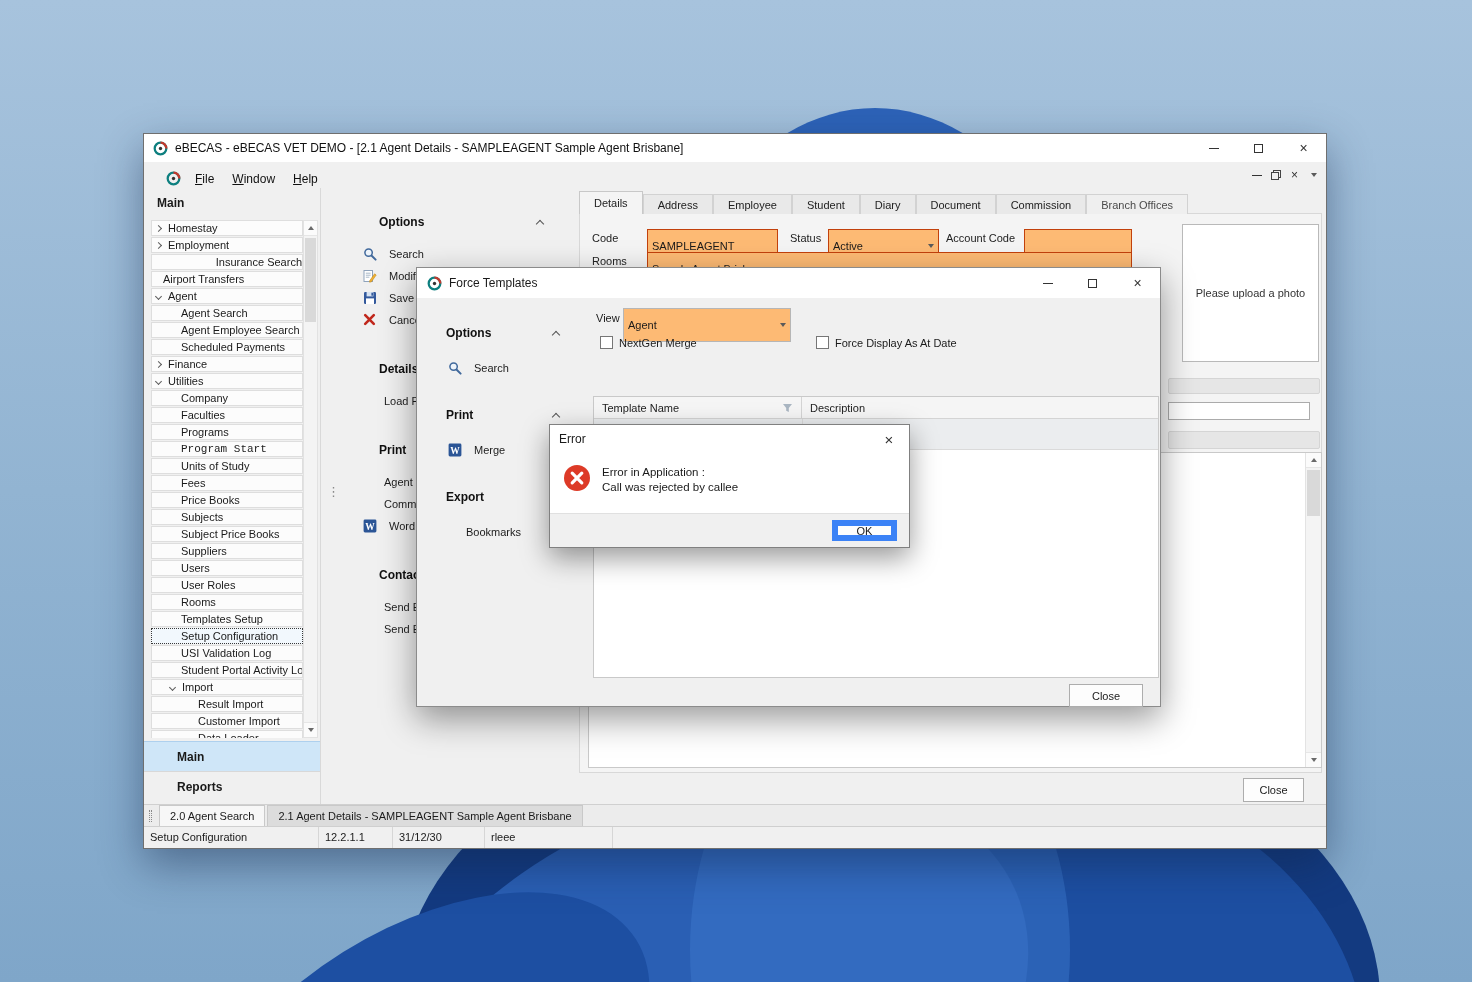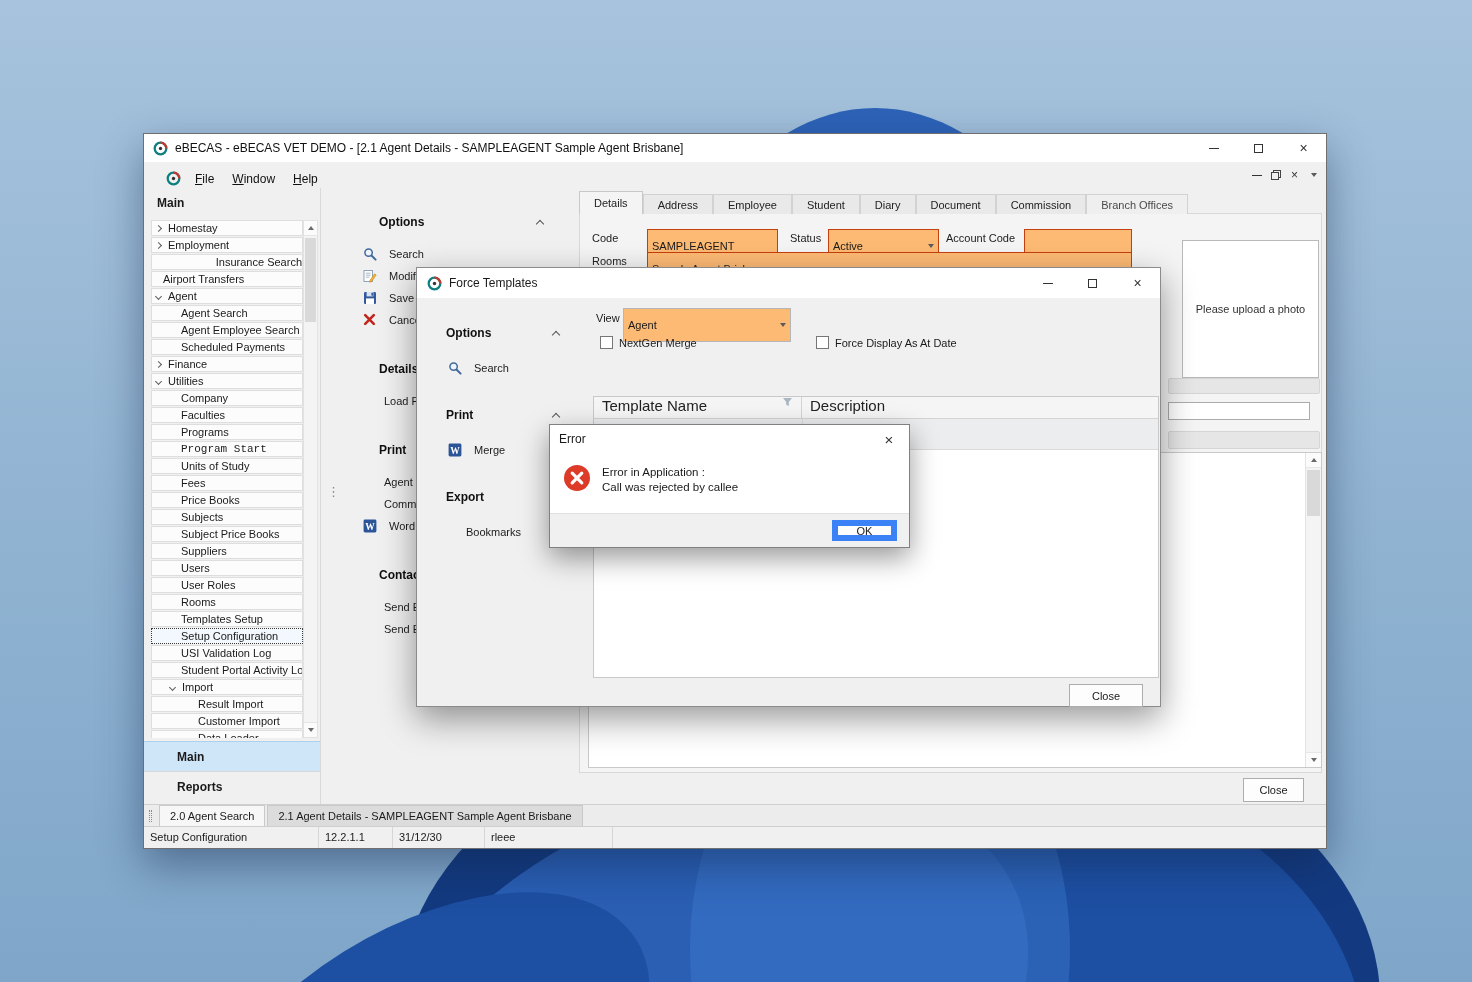--- a/index.html
+++ b/index.html
@@ -94,21 +94,21 @@
   .flabel { position:absolute; font-size:11px; color:#222; }
   .lbl-code { left:12px; top:18px; } .lbl-status { left:210px; top:18px; }
   .lbl-account { left:366px; top:18px; } .lbl-name { left:12px; top:41px; }
   .field { position:absolute; background:#fdba74; border:1px solid #c2410c; font-size:11px;
            display:flex; align-items:center; padding:16px 4px; white-space:nowrap; overflow:hidden; }
   .combo { justify-content:space-between; }
   .f-code { left:67px; top:15px; width:131px; height:18px; }
   .f-status { left:248px; top:15px; width:111px; height:18px; }
   .f-account { left:444px; top:15px; width:108px; height:18px; }
   .f-name { left:67px; top:38px; width:485px; height:18px; }
-  .photo-box { position:absolute; left:602px; top:26px; width:137px; height:138px; background:#fff;
+  .photo-box { position:absolute; left:602px; top:10px; width:137px; height:138px; background:#fff;
                border:1px solid #b9b9b9; display:flex; align-items:center; justify-content:center;
                font-size:11px; color:#333; }
   .side-bar1, .side-bar2 { position:absolute; left:588px; width:152px; background:#e6e6e6;
                border:1px solid #d5d5d5; border-radius:2px; }
   .side-bar1 { top:164px; height:16px; } .side-bar2 { top:217px; height:18px; }
   .side-input { position:absolute; left:588px; top:188px; width:142px; height:18px; background:#fff;
                 border:1px solid #ababab; }
   .big-panel { position:absolute; left:8px; top:238px; width:734px; height:316px; background:#fff;
                border:1px solid #c9c9c9; }
   .panel-scrollbar { position:absolute; right:0; top:0; bottom:0; width:16px; background:#f4f4f4;
@@ -149,21 +149,21 @@
   .wt-right { position:absolute; left:160px; top:30px; right:0; bottom:0; }
   .wt-view-label { position:absolute; left:19px; top:14px; font-size:11px; }
   .wt-view-combo { left:46px; top:10px; width:168px; height:18px; border-color:#b6b6b6; }
   .checkbox-row { position:absolute; display:flex; align-items:center; gap:6px; font-size:11px; }
   .cb1 { left:23px; top:38px; } .cb2 { left:239px; top:38px; }
   .checkbox { width:13px; height:13px; background:#fff; border:1px solid #767676; display:inline-block; }
   .wt-table { position:absolute; left:16px; top:98px; width:566px; height:282px;
               border:1px solid #c9c9c9; background:#fff; }
   .wt-thead { position:absolute; left:0; right:0; top:0; height:22px; display:flex; background:#f5f5f5;
               border-bottom:1px solid #d4d4d4; }
-  .wt-th { display:flex; align-items:flex-start; padding:0 8px; font-size:15px; color:#222; }
+  .wt-th { display:flex; align-items:center; padding:0 8px; font-size:11px; color:#222; }
   .th1 { width:208px; border-right:1px solid #d4d4d4; justify-content:space-between; }
   .th2 { flex:1; }
   .funnel { display:inline-flex; }
   .wt-band { position:absolute; left:0; right:0; top:22px; height:31px; background:#ebedef;
              border-bottom:1px solid #dadada; }
   .band-div { position:absolute; left:208px; top:0; bott om:0; height:100%; width:1px; background:#dcdcdc; }
   .wt-body { position:absolute; left:0; right:0; top:53px; bottom:0; background:#fff; }
   .wt-close { position:absolute; left:492px; top:386px; width:74px; height:23px; }
 
   

